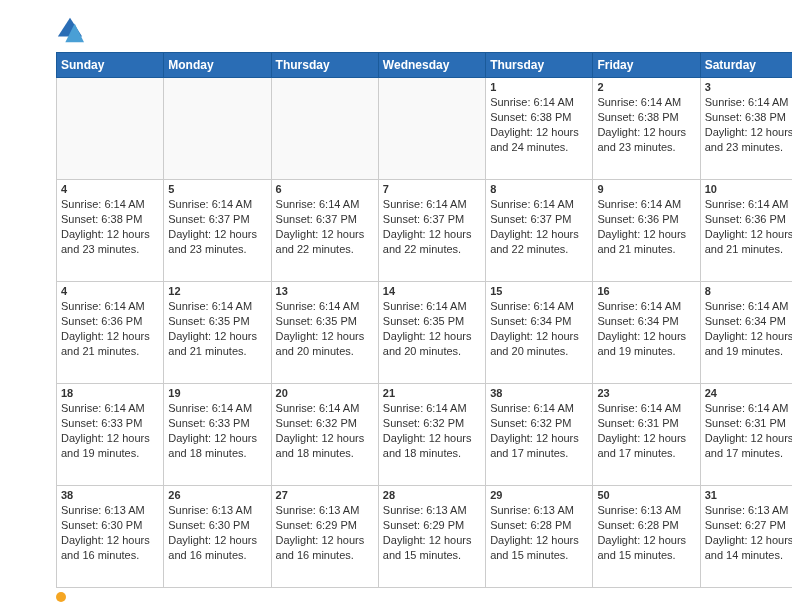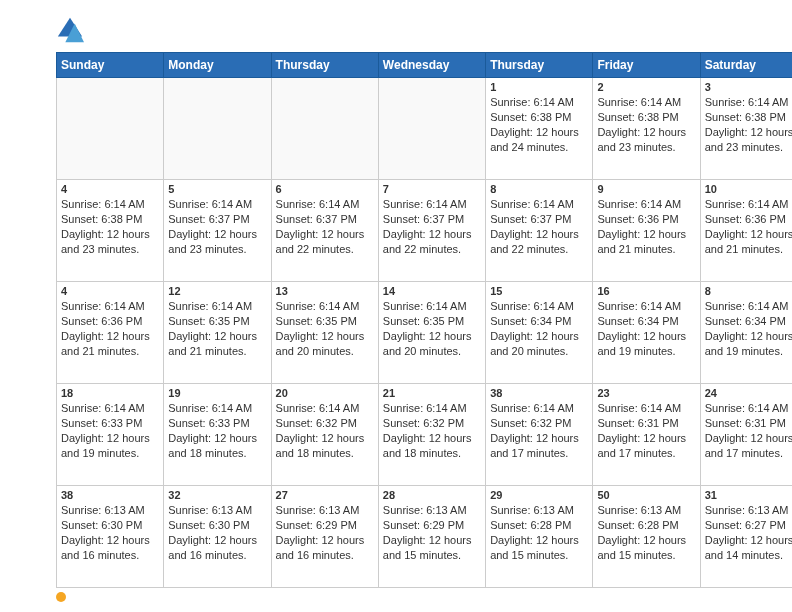--- a/index.html
+++ b/index.html
@@ -337,21 +337,21 @@
         </tr>
         <tr>
           <td class="has-data">
             <span class="day-number">38</span>
             <div class="day-info" style="white-space: pre-line;">Sunrise: 6:13 AM
 Sunset: 6:30 PM
 Daylight: 12 hours
 and 16 minutes.</div>
           </td>
           <td class="has-data">
-            <span class="day-number">32</span>
+            <span class="day-number">26</span>
             <div class="day-info" style="white-space: pre-line;">Sunrise: 6:13 AM
 Sunset: 6:30 PM
 Daylight: 12 hours
 and 16 minutes.</div>
           </td>
           <td class="has-data">
             <span class="day-number">27</span>
             <div class="day-info" style="white-space: pre-line;">Sunrise: 6:13 AM
 Sunset: 6:29 PM
 Daylight: 12 hours

